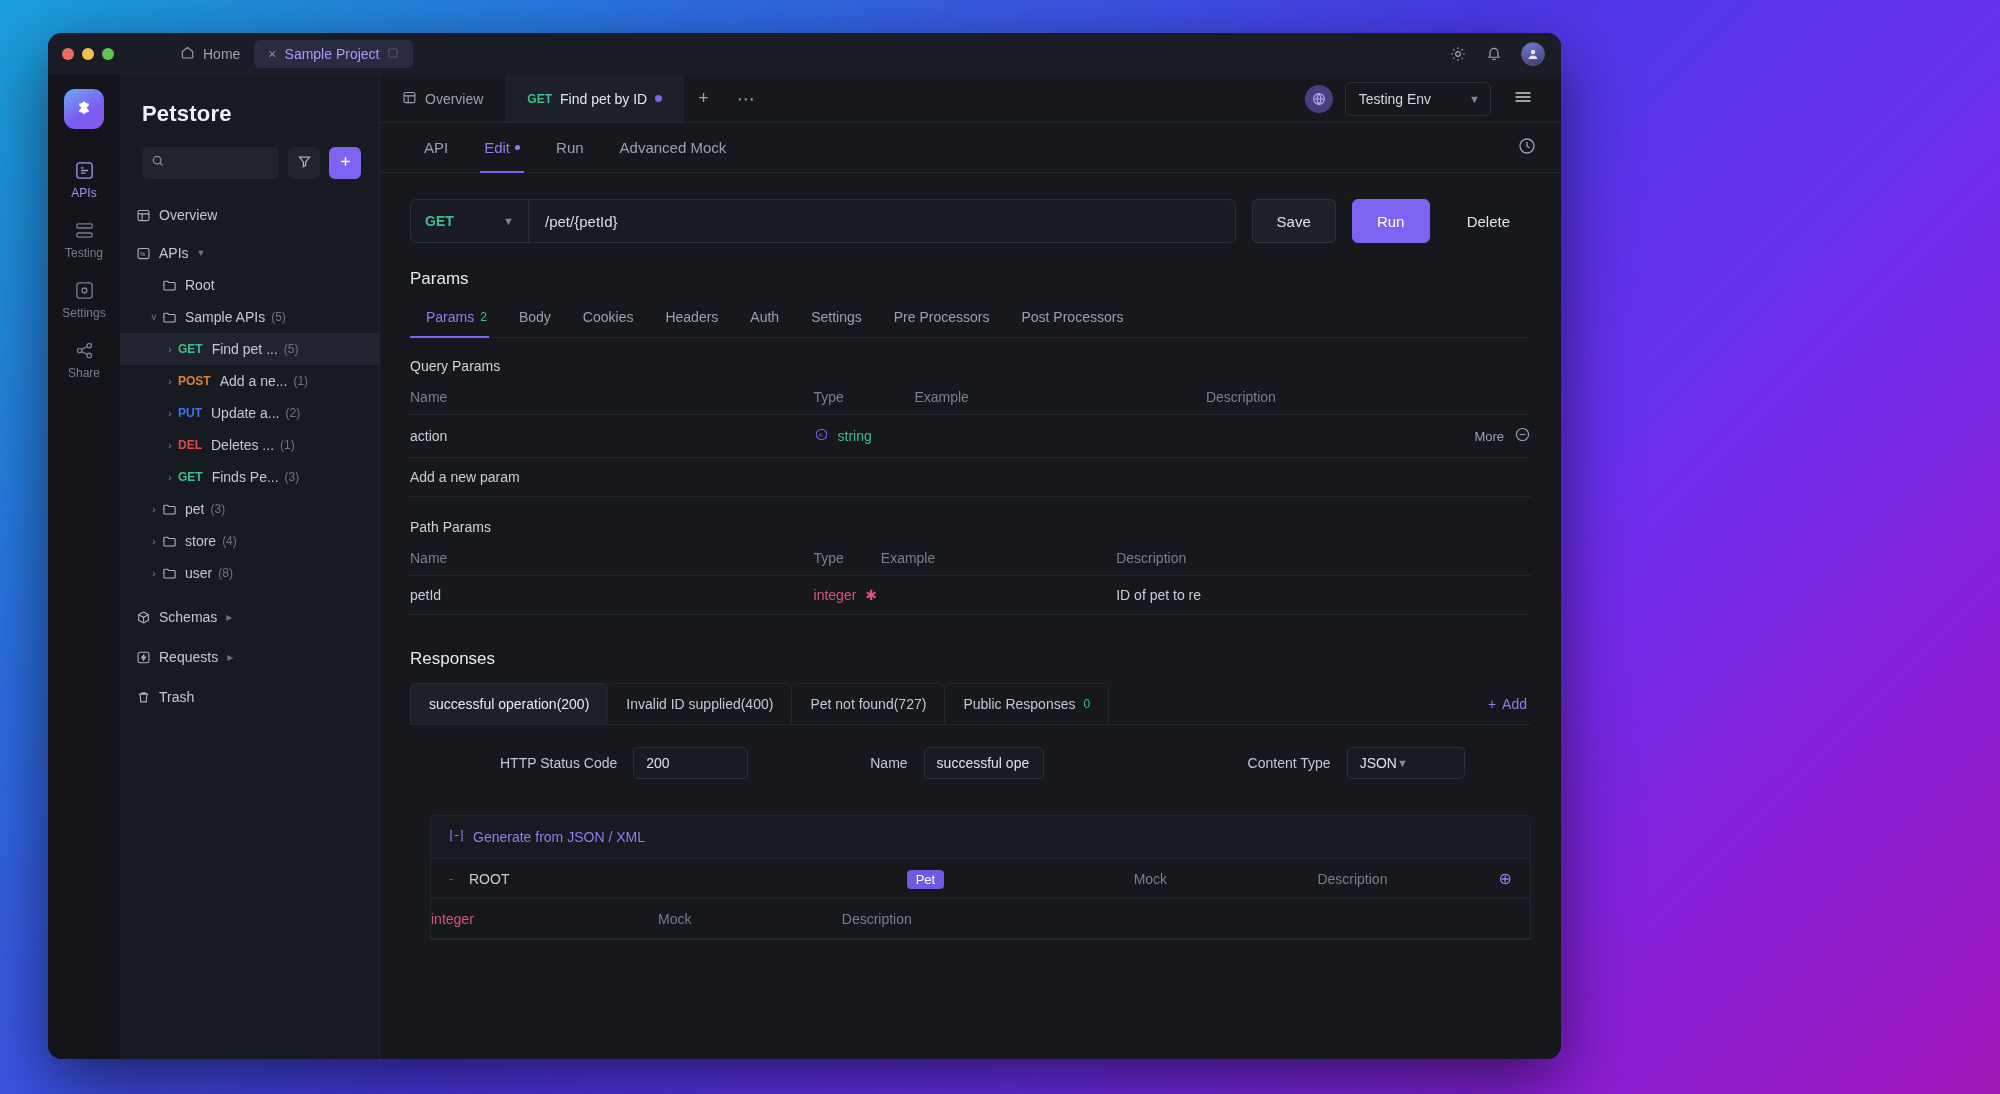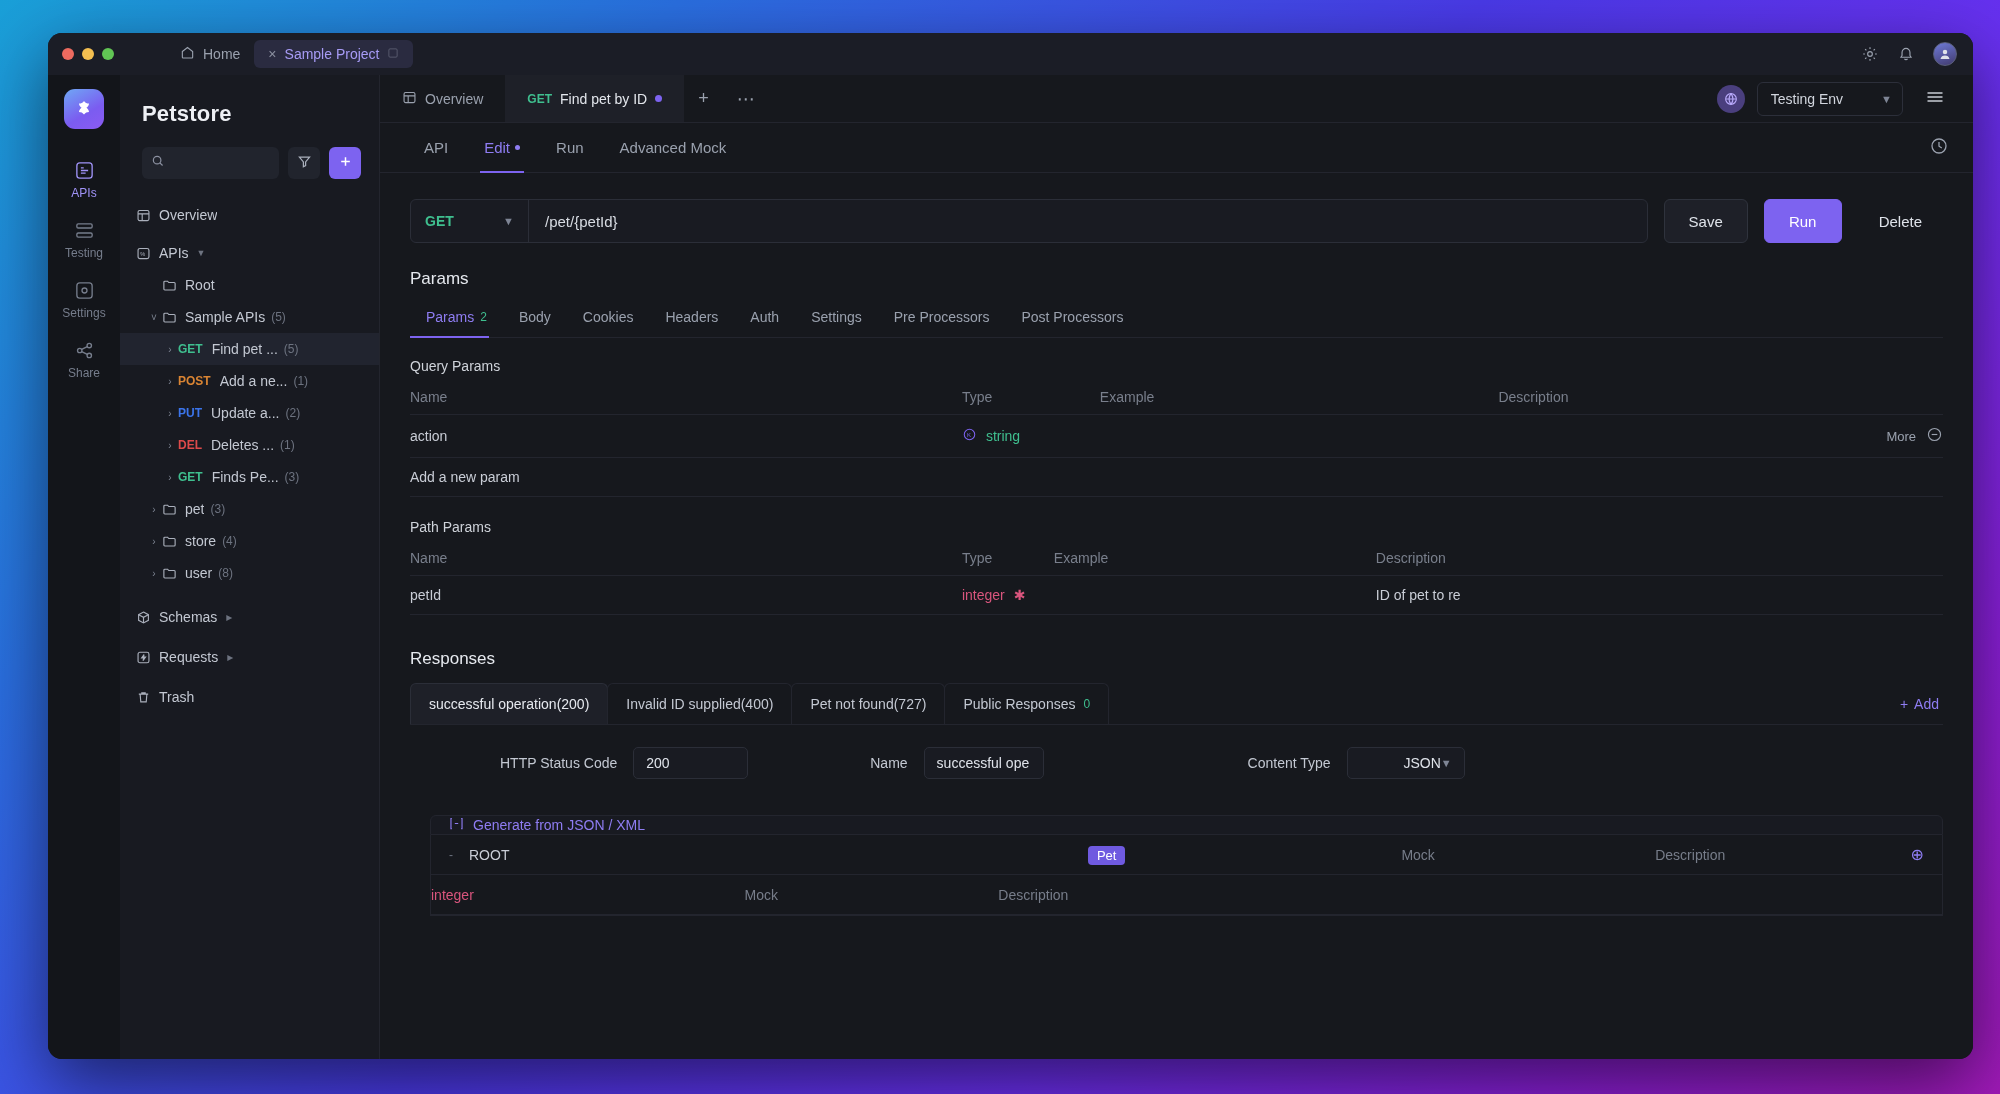--- a/index.html
+++ b/index.html
@@ -8,21 +8,21 @@
     font-family: "Liberation Sans", sans-serif;
   }
   body {
     background: linear-gradient(135deg, #1aa0d8 0%, #2a6fe0 22%, #4a3ae8 48%, #6b2ff0 68%, #8a1fd8 85%, #a01ab8 100%);
     position: relative;
   }
   
   .window {
     position: absolute;
     left: 48px; top: 33px;
-    width: 1925px; height: 1026px;
+    width: 1513px; height: 1026px;
     background: #16181d;
     border-radius: 14px;
     overflow: hidden;
     box-shadow: 0 24px 70px rgba(0,0,0,.55);
     display: flex; flex-direction: column;
   }
   
   .titlebar {
     height: 42px; flex: 0 0 42px;
     background: #1b1d26;
@@ -219,25 +219,25 @@
   .rtab .z { color: #3fbf8f; font-size: 12px; }
   .rtabs .addr { margin-left: auto; display: flex; align-items: center; gap: 6px; color: #8f7df3; font-size: 14px; padding: 12px 4px; }
   .respmeta { display: flex; align-items: center; gap: 4px; padding: 22px 0 0 90px; font-size: 14px; color: #c3c8d2; }
   .respmeta .lab { margin-right: 12px; }
   .field {
     height: 32px; border: 1px solid #2b2e38; border-radius: 5px; background: #191b22;
     display: flex; align-items: center; padding: 0 12px; color: #dfe3ea; font-size: 14px;
   }
   .field.w1 { width: 115px; }
   .field.w2 { width: 120px; }
-  .field.w3 { width: 118px; justify-content: flex-end; }
+  .field.w3 { width: 118px; justify-content: flex-start; }
   .field .cv { color: #7e8595; font-size: 11px; }
   .genbar {
     margin: 36px 0 0 20px; border: 1px solid #23252e; border-radius: 6px 6px 0 0;
-    padding: 0 18px; display: flex; align-items: center; gap: 9px;
+    padding: 12px 18px; display: flex; align-items: center; gap: 9px;
     color: #8f7df3; font-size: 14px; background: #181a21;
   }
   .schemaTable { margin-left: 20px; border: 1px solid #23252e; border-top: none; }
   .srow {
     display: flex; align-items: center; height: 40px; border-bottom: 1px solid #23252e;
     font-size: 14px; color: #c9cdd6; padding: 0 18px;
   }
   .srow .sname { width: 44%; display: flex; align-items: center; gap: 10px; }
   .srow .sname .tg { color: #6d7380; font-size: 12px; width: 10px; }
   .srow .stype { width: 21%; color: #d9557d; }

